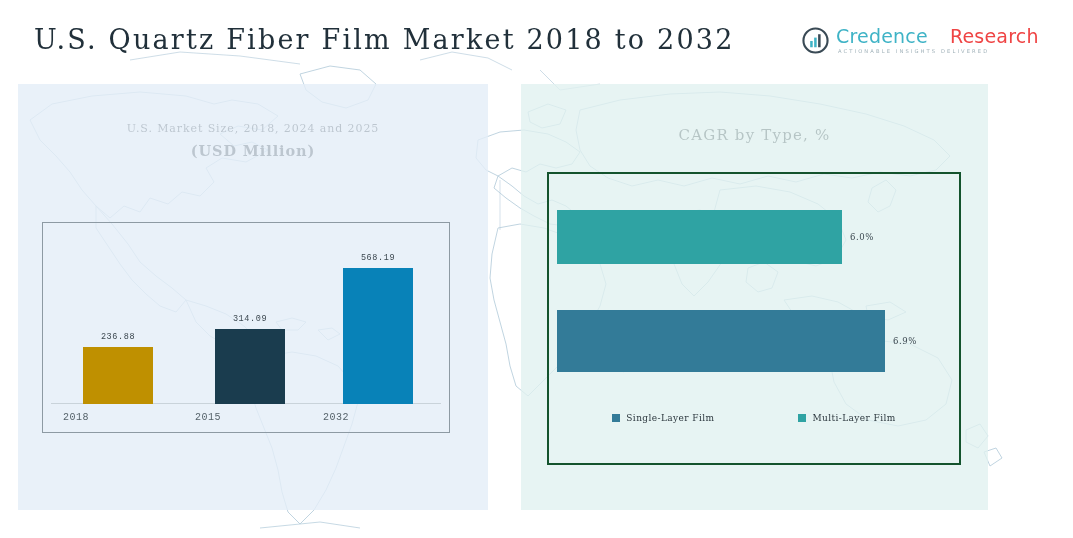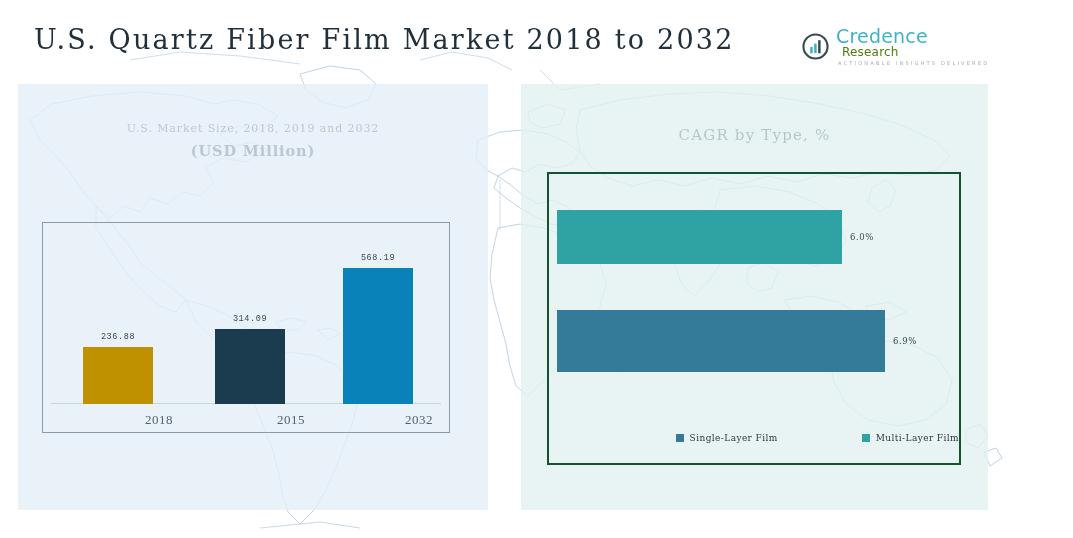--- a/index.html
+++ b/index.html
@@ -47,29 +47,29 @@
     position: absolute;
     left: 802px; top: 27px;
     display: flex; align-items: center;
   }
   #logo-mark {
     width: 27px; height: 27px;
     margin-right: 7px;
     flex: 0 0 auto;
   }
   #logo-text-wrap { display: flex; flex-direction: column; line-height: 1; }
-  #logo-words { display: flex; align-items: flex-start; flex-direction: column; }
+  #logo-words { display: flex; align-items: center; }
   #logo-credence {
     font-family: "DejaVu Sans", "Liberation Sans", sans-serif;
     font-size: 19px; color: #3fb3c6; letter-spacing: .2px;
   }
   #logo-research {
     font-family: "DejaVu Sans", "Liberation Sans", sans-serif;
-    font-size: 12px; color: #4d7c0f; letter-spacing: .2px;
-    margin-left: 6px;
+    font-size: 19px; color: #ef4444; letter-spacing: .2px;
+    margin-left: 22px;
   }
   #logo-tagline {
     font-family: "DejaVu Sans", "Liberation Sans", sans-serif;
     font-size: 5.2px; color: #9fb0b8;
     letter-spacing: 2.1px;
     margin-top: 3px; margin-left: 2px;
     text-transform: uppercase;
   }
 
   
@@ -111,23 +111,23 @@
   .col-value {
     position: absolute;
     width: 110px; left: -20px;
     text-align: center;
     font-family: Liberation Mono, monospace;
     font-size: 8.5px; color: #3c4850; letter-spacing: .6px;
   }
   .col-label {
     position: absolute;
     width: 110px; left: -20px; top: 8px;
-    text-align: right;
-    font-family: Liberation Serif, serif;
-    font-size: 13px; color: #55626a; letter-spacing: .5px;
+    text-align: left;
+    font-family: Liberation Mono, monospace;
+    font-size: 10px; color: #55626a; letter-spacing: .5px;
   }
   .col-label-wrap { position: absolute; bottom: 10px; width: 70px; height: 14px; }
 
   
   #right-plot {
     position: absolute;
     left: 547px; top: 172px;
     width: 414px; height: 293px;
     border: 2px solid #14532d;
     background: transparent;
@@ -137,22 +137,22 @@
   .hbar { height: 100%; }
   .hbar-value {
     position: absolute;
     top: 50%; transform: translateY(-50%);
     font-family: "DejaVu Serif", "Liberation Serif", serif;
     font-size: 8.5px; color: #3c4850; letter-spacing: .6px;
     white-space: nowrap;
   }
   #right-legend {
     position: absolute;
-    left: 0; width: 100%; bottom: 20px;
-    display: flex; justify-content: flex-end; gap: 84px;
+    left: 0; width: 100%; bottom: 40px;
+    display: flex; justify-content: center; gap: 84px;
     z-index: 3;
   }
   .legend-item { display: flex; align-items: center; }
   .legend-swatch {
     width: 8px; height: 8px;
     margin-right: 6px;
     display: inline-block;
   }
   .legend-label {
     font-family: "DejaVu Serif", "Liberation Serif", serif;
@@ -233,21 +233,21 @@
       <span id="logo-text-wrap">
         <span id="logo-words">
           <span id="logo-credence">Credence</span>
           <span id="logo-research">Research</span>
         </span>
         <span id="logo-tagline">Actionable Insights Delivered</span>
       </span>
     </div>
   </div>
 
-  <div class="panel-title" id="left-title-1" style="left:18px;width:470px;">U.S. Market Size, 2018, 2019 and 2032</div>
+  <div class="panel-title" id="left-title-1" style="left:18px;width:470px;">U.S. Market Size, 2018, 2024 and 2025</div>
   <div class="panel-title" id="left-title-2" style="left:18px;width:470px;">(USD Million)</div>
 
   <div class="panel-title" id="right-title" style="left:521px;width:467px;">CAGR by Type, %</div>
 
   <div id="left-plot">
     <div id="left-axis-line"></div>
 
     <div class="col-group" id="col-0" style="left:40px;">
       <div class="col-value" id="col-val-0" style="bottom: 62px;">236.88</div>
       <div class="col-bar" id="col-bar-0" style="height: 57px; background: rgb(191, 144, 0);"></div>

